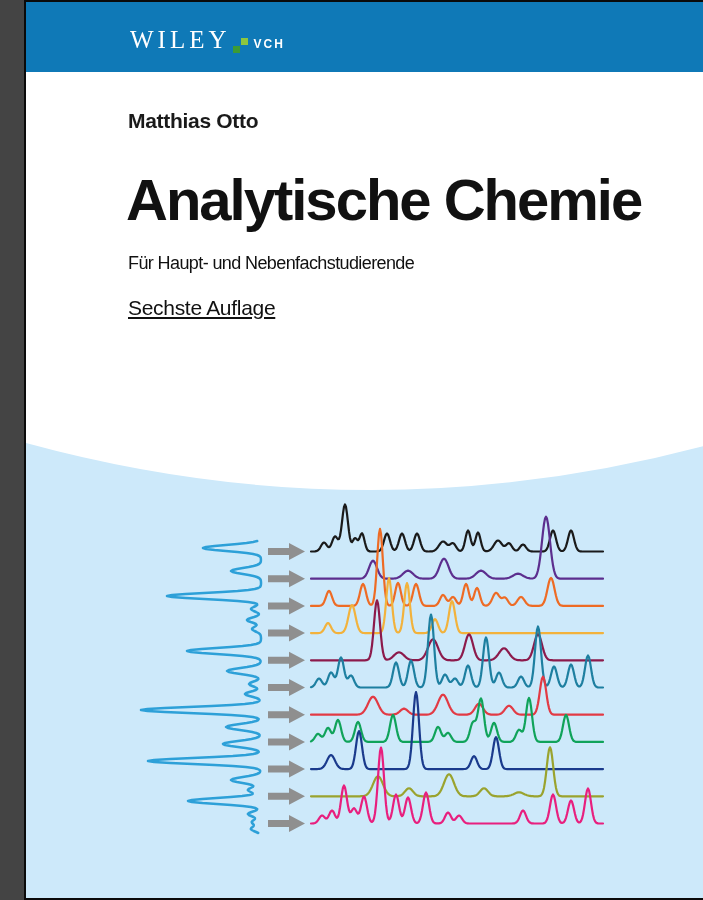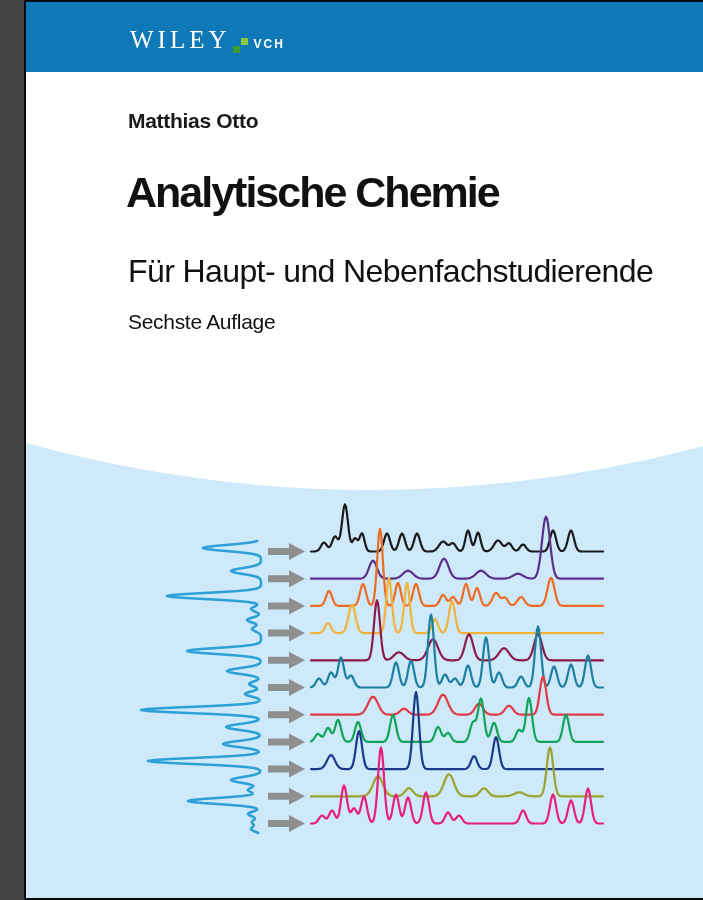--- a/index.html
+++ b/index.html
@@ -34,30 +34,30 @@
   .logo .sq.light{left:8px;bottom:9px;background:#8dc63f;}
   .logo .vch{
     font-size:12px;letter-spacing:2px;font-weight:700;
   }
   .author{
     position:absolute;left:102px;top:107px;
     font-size:21px;font-weight:700;color:#1a1a1a;letter-spacing:-0.3px;text-align:center;
   }
   .title{
     position:absolute;left:100px;top:168px;
-    font-size:43px;font-weight:700;color:#111111;
+    font-size:58px;font-weight:700;color:#111111;
     letter-spacing:-2px;line-height:1.05;white-space:nowrap;
   }
   .subtitle{
     position:absolute;left:102px;top:251px;
-    font-size:32px;font-weight:400;color:#111111;letter-spacing:-0.6px;
+    font-size:18px;font-weight:400;color:#111111;letter-spacing:-0.6px;
   }
   .edition{
-    position:absolute;left:102px;top:308px;
-    font-size:21px;font-weight:400;color:#111111;letter-spacing:-0.3px;
+    position:absolute;left:102px;top:294px;
+    font-size:21px;font-weight:400;color:#111111;letter-spacing:-0.3px;text-decoration:underline;
   }
   .figure{
     position:absolute;left:0;top:428px;width:699px;height:468px;
   }
 </style>
 </head>
 <body>
 
 <div class="cover">
 

